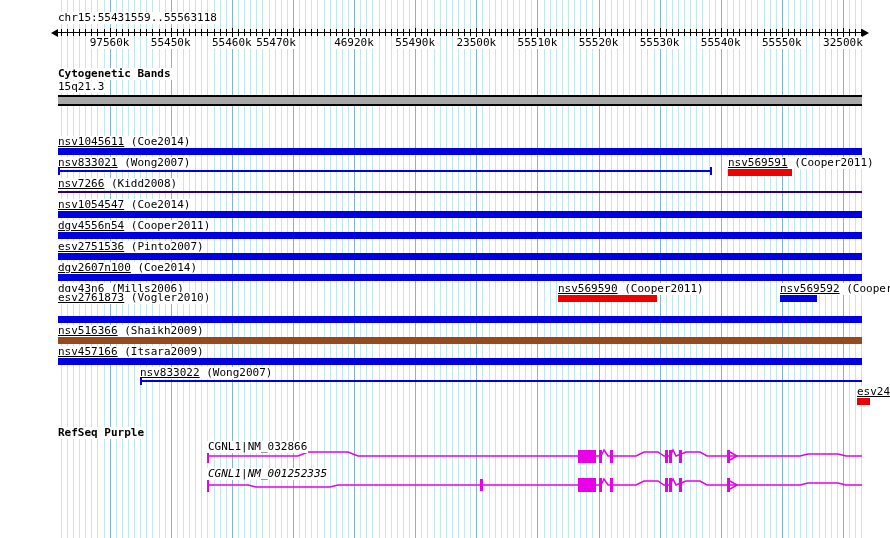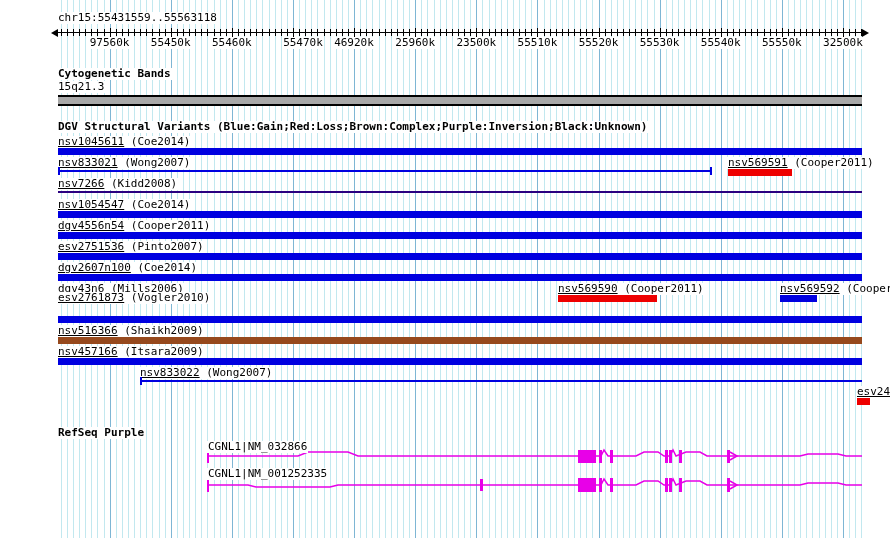--- a/index.html
+++ b/index.html
@@ -294,37 +294,36 @@
       <div class="tick" style="left: 824.6px; top: 29px; height: 7px; position: absolute;"></div>
       <div class="tick" style="left: 830.7px; top: 29px; height: 7px; position: absolute;"></div>
       <div class="tick" style="left: 836.8px; top: 29px; height: 7px; position: absolute;"></div>
       <div class="tick" style="left: 842.9px; top: 28px; height: 10px; position: absolute;"></div>
       <div class="tick" style="left: 849.1px; top: 29px; height: 7px; position: absolute;"></div>
       <div class="tick" style="left: 855.2px; top: 29px; height: 7px; position: absolute;"></div>
       <div class="tick" style="left: 861.3px; top: 29px; height: 7px; position: absolute;"></div>
       <div class="rlabel" style="left: 109.6px; top: 37px; position: absolute;">97560k</div>
       <div class="rlabel" style="left: 170.7px; top: 37px; position: absolute;">55450k</div>
       <div class="rlabel" style="left: 231.8px; top: 37px; position: absolute;">55460k</div>
-      <div class="rlabel" style="left: 303px; top: 37px; position: absolute;">55470k</div>
+      <div class="rlabel" style="left: 276px; top: 37px; position: absolute;">55470k</div>
       <div class="rlabel" style="left: 354px; top: 37px; position: absolute;">46920k</div>
-      <div class="rlabel" style="left: 415.2px; top: 37px; position: absolute;">25960k</div>
+      <div class="rlabel" style="left: 415.2px; top: 37px; position: absolute;">55490k</div>
       <div class="rlabel" style="left: 476.3px; top: 37px; position: absolute;">23500k</div>
       <div class="rlabel" style="left: 537.4px; top: 37px; position: absolute;">55510k</div>
       <div class="rlabel" style="left: 598.5px; top: 37px; position: absolute;">55520k</div>
       <div class="rlabel" style="left: 659.6px; top: 37px; position: absolute;">55530k</div>
       <div class="rlabel" style="left: 720.7px; top: 37px; position: absolute;">55540k</div>
       <div class="rlabel" style="left: 781.8px; top: 37px; position: absolute;">55550k</div>
       <div class="rlabel" style="left: 842.9px; top: 37px; position: absolute;">32500k</div>
     </div>
 
   <div class="lbl bold" style="left:57px;top:68px;">Cytogenetic Bands</div>
   <div class="lbl" style="left:57px;top:81px;">15q21.3</div>
   <div id="cytoband-bar" style="left: 58px; top: 95px; width: 804px; height: 7px; background: rgb(168, 168, 168);"></div>
 
-  <div class="lbl bold" style="left:57px;top:121px;">DGV Structural Variants (Blue:Gain;Red:Loss;Brown:Complex;Purple:Inversion;Black:Unknown)</div>
   <div id="variants">
       <div class="lbl" style="left: 57px; top: 136px; position: absolute;"><span class="vid">nsv1045611</span><span class="vsrc"> (Coe2014)</span></div>
       <div class="bar" style="left: 58px; top: 148px; width: 804px; height: 7px; background: rgb(0, 0, 224); position: absolute;"></div>
       <div class="lbl" style="left: 57px; top: 157px; position: absolute;"><span class="vid">nsv833021</span><span class="vsrc"> (Wong2007)</span></div>
       <div class="bar" style="left: 58px; top: 170px; width: 654px; height: 2px; background: rgb(0, 0, 224); position: absolute;"></div>
       <div class="bar" style="left: 58px; top: 167px; width: 2px; height: 8px; background: rgb(0, 0, 224); position: absolute;"></div>
       <div class="bar" style="left: 710px; top: 167px; width: 2px; height: 8px; background: rgb(0, 0, 224); position: absolute;"></div>
       <div class="lbl" style="left: 727px; top: 157px; position: absolute;"><span class="vid">nsv569591</span><span class="vsrc"> (Cooper2011)</span></div>
       <div class="bar" style="left: 728px; top: 169px; width: 64px; height: 7px; background: rgb(238, 0, 0); position: absolute;"></div>
       <div class="lbl" style="left: 57px; top: 178px; position: absolute;"><span class="vid">nsv7266</span><span class="vsrc"> (Kidd2008)</span></div>
@@ -379,16 +378,16 @@
         <rect x="610" y="478" width="3" height="14" fill="#E800E8"></rect>
         <rect x="665" y="478" width="3" height="14" fill="#E800E8"></rect>
         <rect x="669" y="478" width="3" height="14" fill="#E800E8"></rect>
         <rect x="679" y="478" width="3" height="14" fill="#E800E8"></rect>
         <rect x="727" y="478" width="3" height="14" fill="#E800E8"></rect>
         <path d="M 730 481 L 737 485 L 730 489" fill="none" stroke="#E800E8" stroke-width="1.5"></path>
       </g>
     </svg>
   <div id="gene-labels">
       <div class="lbl" style="left: 207px; top: 441px; position: absolute;">CGNL1|NM_032866</div>
-      <div class="lbl" style="left: 207px; top: 468px; position: absolute;">CGNL1|NM_001252335</div>
+      <div class="lbl" style="left: 207px; top: 468px; position: absolute; font-style: italic;">CGNL1|NM_001252335</div>
     </div>
 
 </div>
 
 </body></html>

